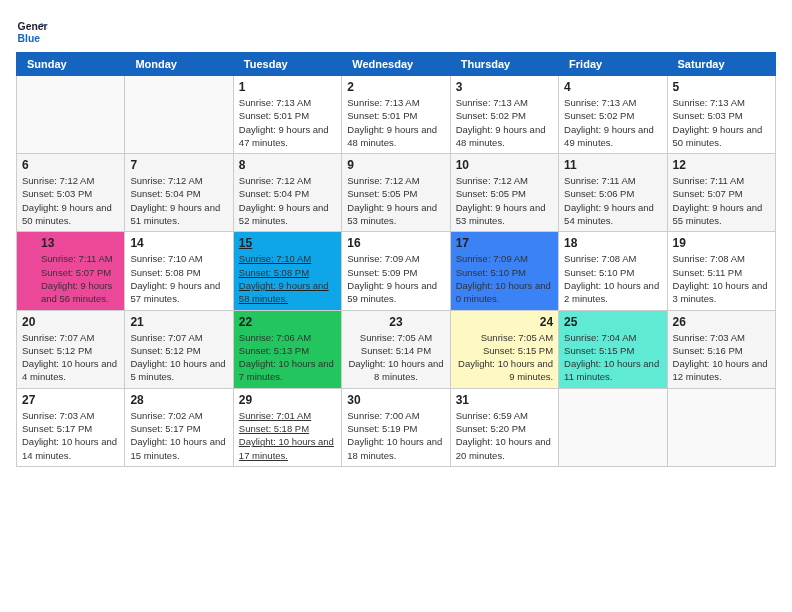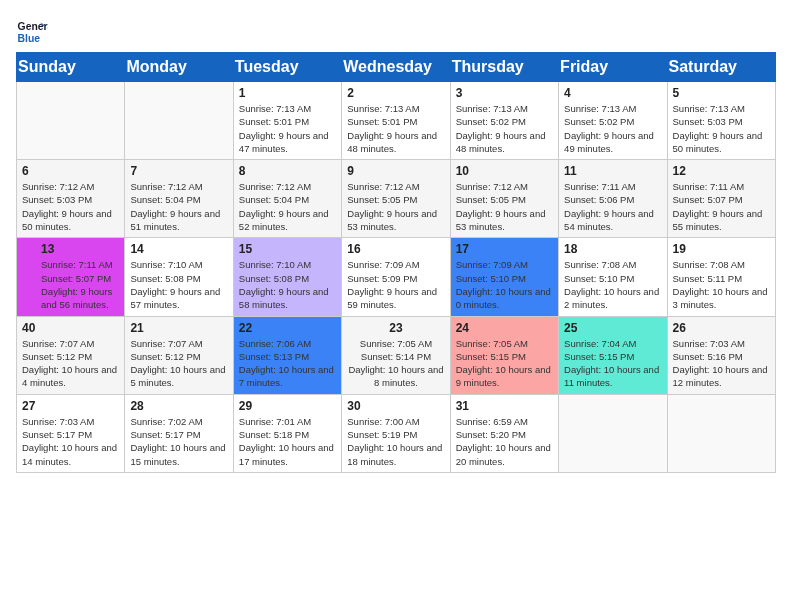--- a/index.html
+++ b/index.html
@@ -38,22 +38,22 @@
     }
     .calendar {
       width: 100%;
       border-collapse: collapse;
       font-size: 10px;
     }
     .calendar th {
       background-color: #1565c0;
       color: #fff;
       text-align: left;
-      padding: 5px 1px;
-      font-size: 16px;
+      padding: 5px 10px;
+      font-size: 11px;
       font-weight: bold;
       border: 1px solid #1565c0;
     }
     .calendar td {
       vertical-align: top;
       border: 1px solid #ccc;
       padding: 4px 5px;
       width: 108px;
       min-height: 70px;
       color: #222;
@@ -181,33 +181,33 @@
 Daylight: 9 hours and 54 minutes.</div>
         </td>
         <td style="background-color: rgb(245, 245, 245);">
           <span class="day-num">12</span>
           <div class="day-info" style="white-space: pre-line;">Sunrise: 7:11 AM
 Sunset: 5:07 PM
 Daylight: 9 hours and 55 minutes.</div>
         </td>
       </tr>
       <tr>
-        <td style="background-color: #d946ef; padding-left: 24px;">
+        <td style="background-color: #ec4899; padding-left: 24px;">
           <span class="day-num">13</span>
           <div class="day-info" style="white-space: pre-line;">Sunrise: 7:11 AM
 Sunset: 5:07 PM
 Daylight: 9 hours and 56 minutes.</div>
         </td>
         <td style="background-color: rgb(255, 255, 255);">
           <span class="day-num">14</span>
           <div class="day-info" style="white-space: pre-line;">Sunrise: 7:10 AM
 Sunset: 5:08 PM
 Daylight: 9 hours and 57 minutes.</div>
         </td>
-        <td style="background-color: #c4b5fd;">
+        <td style="background-color: #0ea5e9; text-decoration: underline;">
           <span class="day-num">15</span>
           <div class="day-info" style="white-space: pre-line;">Sunrise: 7:10 AM
 Sunset: 5:08 PM
 Daylight: 9 hours and 58 minutes.</div>
         </td>
         <td style="background-color: rgb(255, 255, 255);">
           <span class="day-num">16</span>
           <div class="day-info" style="white-space: pre-line;">Sunrise: 7:09 AM
 Sunset: 5:09 PM
 Daylight: 9 hours and 59 minutes.</div>
@@ -226,44 +226,44 @@
         </td>
         <td style="background-color: rgb(255, 255, 255);">
           <span class="day-num">19</span>
           <div class="day-info" style="white-space: pre-line;">Sunrise: 7:08 AM
 Sunset: 5:11 PM
 Daylight: 10 hours and 3 minutes.</div>
         </td>
       </tr>
       <tr>
         <td style="background-color: rgb(245, 245, 245);">
-          <span class="day-num">40</span>
+          <span class="day-num">20</span>
           <div class="day-info" style="white-space: pre-line;">Sunrise: 7:07 AM
 Sunset: 5:12 PM
 Daylight: 10 hours and 4 minutes.</div>
         </td>
         <td style="background-color: rgb(245, 245, 245); margin-left: 19px;">
           <span class="day-num">21</span>
           <div class="day-info" style="white-space: pre-line;">Sunrise: 7:07 AM
 Sunset: 5:12 PM
 Daylight: 10 hours and 5 minutes.</div>
         </td>
-        <td style="background-color: #3b82f6;">
+        <td style="background-color: #22c55e;">
           <span class="day-num">22</span>
           <div class="day-info" style="white-space: pre-line;">Sunrise: 7:06 AM
 Sunset: 5:13 PM
 Daylight: 10 hours and 7 minutes.</div>
         </td>
         <td style="background-color: rgb(245, 245, 245); text-align: center;">
           <span class="day-num">23</span>
           <div class="day-info" style="white-space: pre-line;">Sunrise: 7:05 AM
 Sunset: 5:14 PM
 Daylight: 10 hours and 8 minutes.</div>
         </td>
-        <td style="background-color: #fca5a5;">
+        <td style="background-color: #fef9c3; text-align: right;">
           <span class="day-num">24</span>
           <div class="day-info" style="white-space: pre-line;">Sunrise: 7:05 AM
 Sunset: 5:15 PM
 Daylight: 10 hours and 9 minutes.</div>
         </td>
         <td style="background-color: #5eead4;">
           <span class="day-num">25</span>
           <div class="day-info" style="white-space: pre-line;">Sunrise: 7:04 AM
 Sunset: 5:15 PM
 Daylight: 10 hours and 11 minutes.</div>
@@ -283,21 +283,21 @@
 Daylight: 10 hours and 14 minutes.</div>
         </td>
         <td style="background-color: rgb(255, 255, 255);">
           <span class="day-num">28</span>
           <div class="day-info" style="white-space: pre-line;">Sunrise: 7:02 AM
 Sunset: 5:17 PM
 Daylight: 10 hours and 15 minutes.</div>
         </td>
         <td style="background-color: rgb(255, 255, 255);">
           <span class="day-num">29</span>
-          <div class="day-info" style="white-space: pre-line;">Sunrise: 7:01 AM
+          <div class="day-info" style="white-space: pre-line; text-decoration: underline;">Sunrise: 7:01 AM
 Sunset: 5:18 PM
 Daylight: 10 hours and 17 minutes.</div>
         </td>
         <td style="background-color: rgb(255, 255, 255);">
           <span class="day-num">30</span>
           <div class="day-info" style="white-space: pre-line;">Sunrise: 7:00 AM
 Sunset: 5:19 PM
 Daylight: 10 hours and 18 minutes.</div>
         </td>
         <td style="background-color: rgb(255, 255, 255); margin-left: 13px;">

